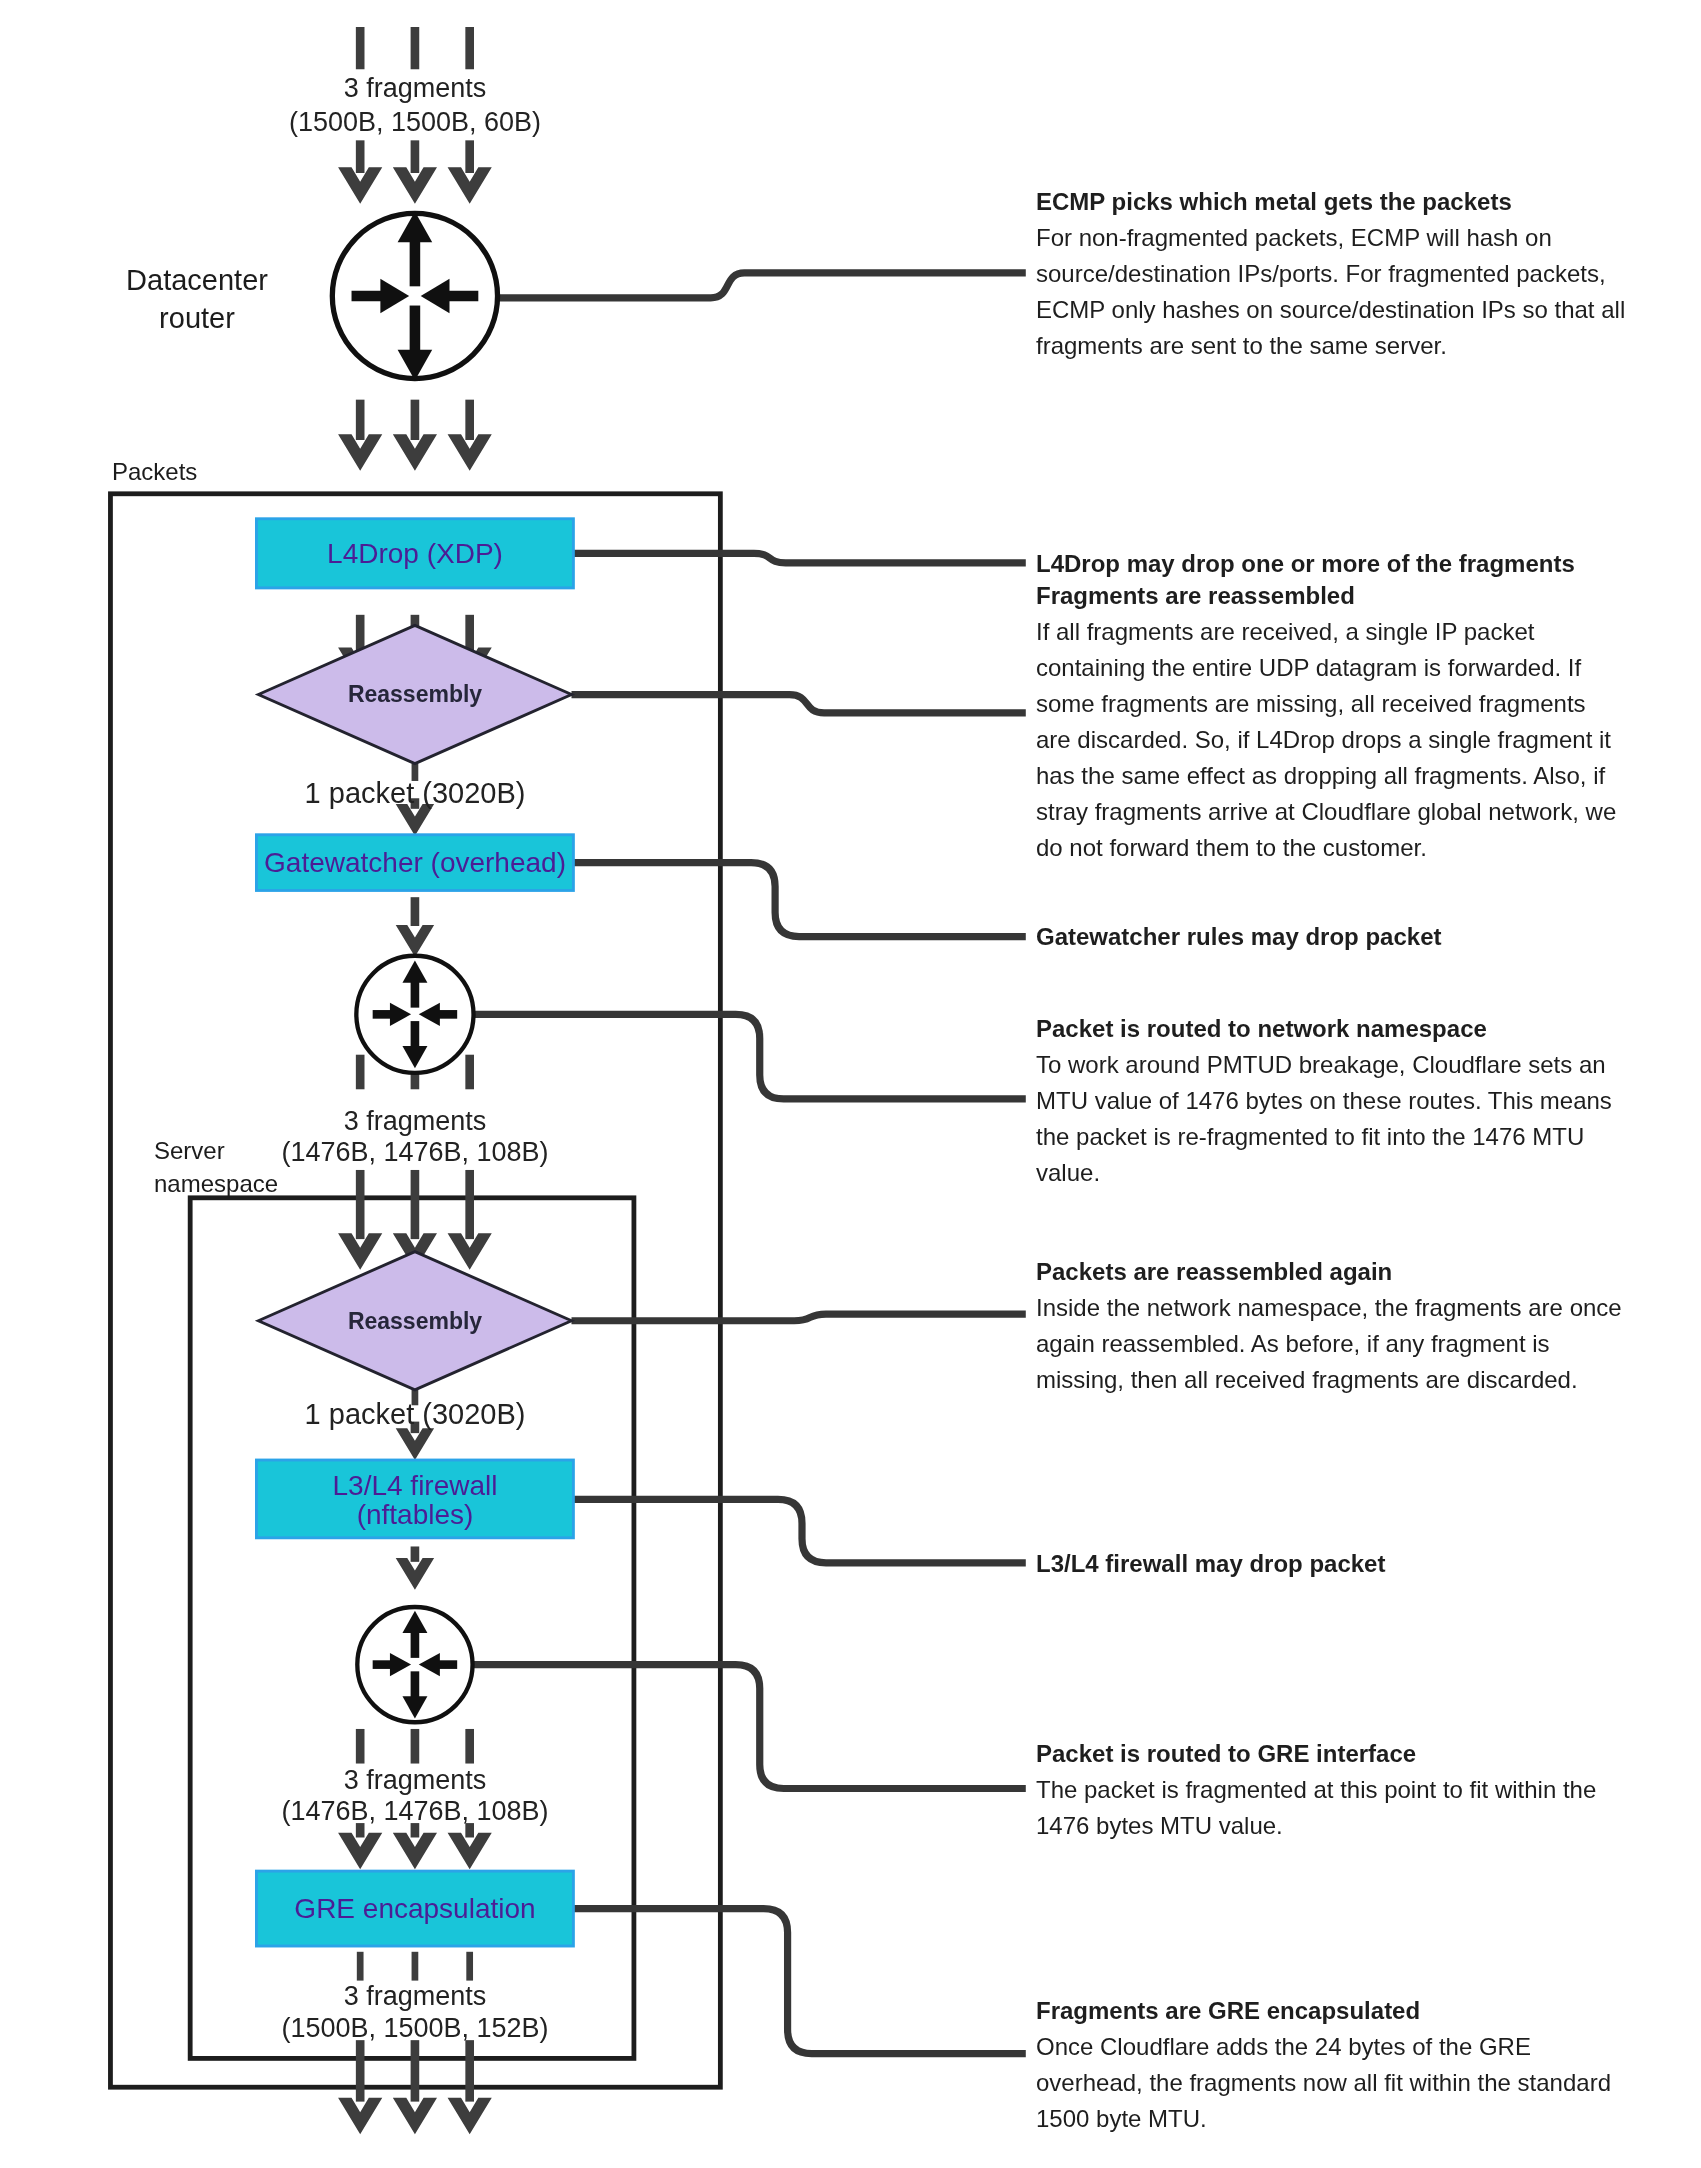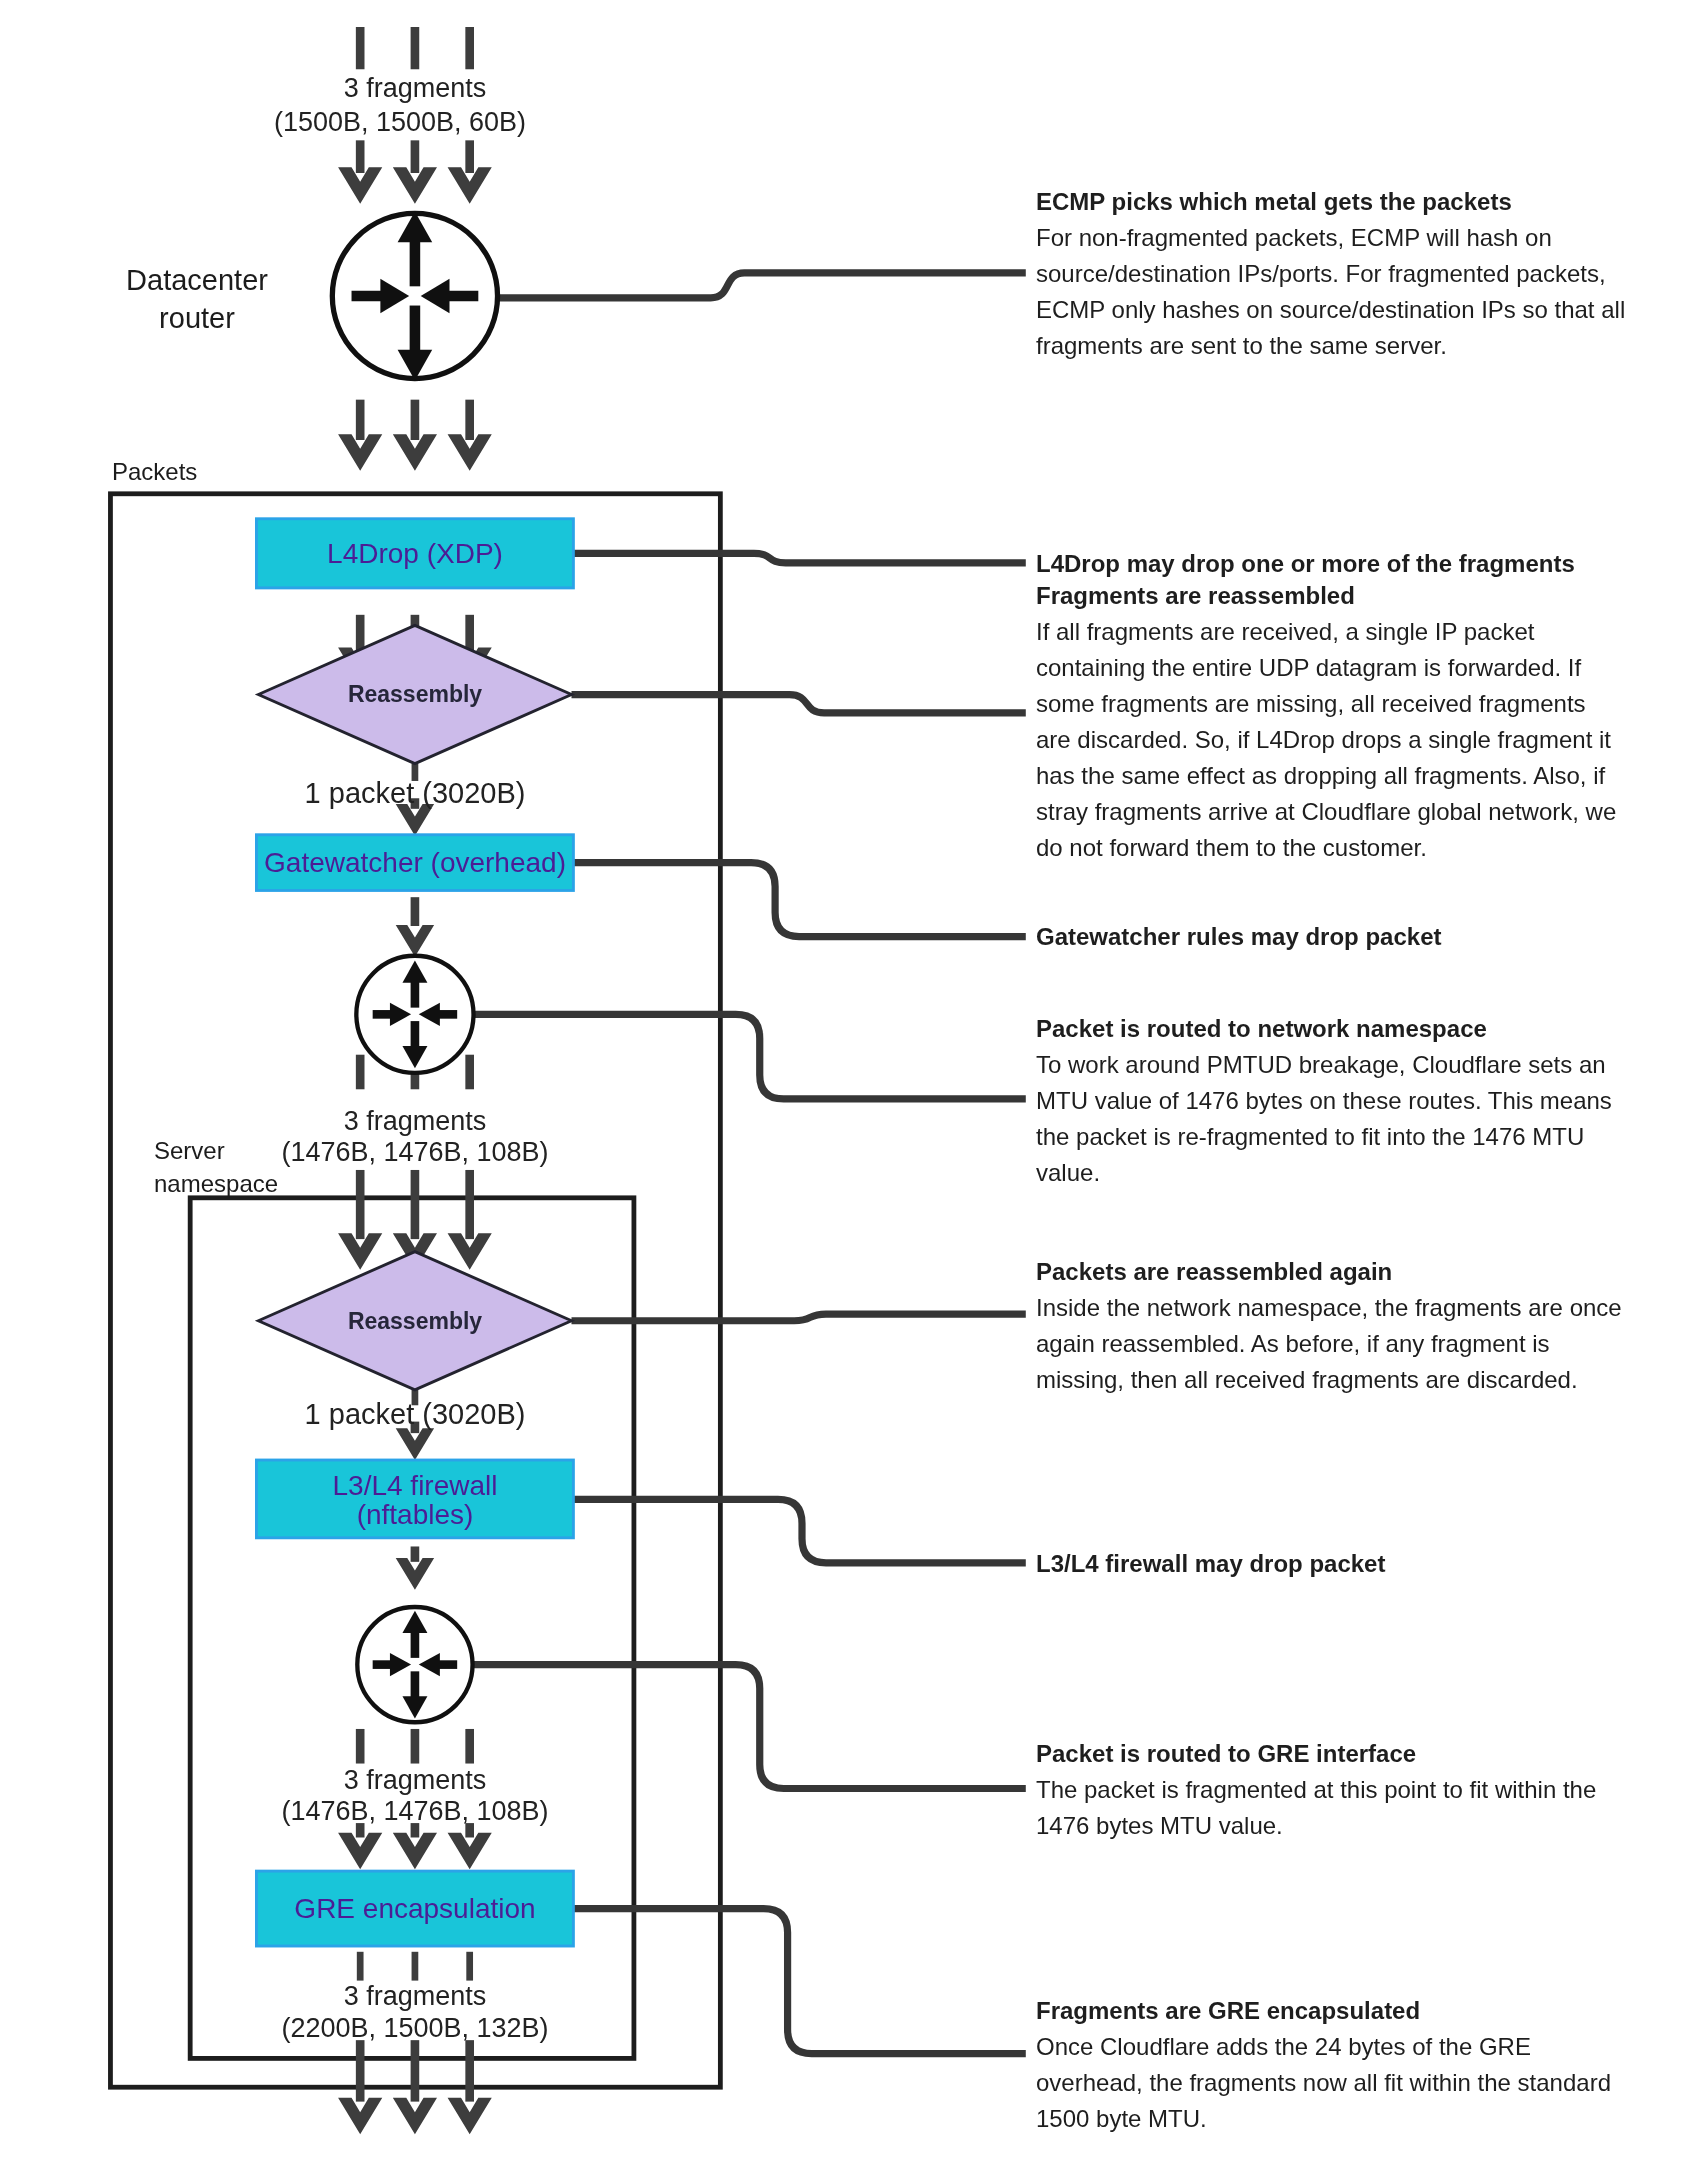--- a/index.html
+++ b/index.html
@@ -170,41 +170,41 @@
           <polygon points="432,1789 419,1766 445,1766" stroke="none"></polygon>
       <path d="M388 1733 H408" fill="none"></path>
           <polygon points="428,1733 406,1721 406,1745" stroke="none"></polygon>
       <path d="M476 1733 H456" fill="none"></path>
           <polygon points="436,1733 458,1721 458,1745" stroke="none"></polygon>
     </g>
   </g>
 </svg>
 
 <div class="lbl c frag" style="left:415px;top:73px">3 fragments</div>
-<div class="lbl c frag" style="left:400px;top:107px">(1500B, 1500B, 60B)</div>
+<div class="lbl c frag" style="left:415px;top:107px">(1500B, 1500B, 60B)</div>
 <div class="lbl c side" style="left:197px;top:261px">Datacenter
 router</div>
 <div class="lbl grouplbl" style="left:112px;top:455px">Packets</div>
 <div class="lbl c boxlbl" style="left:415px;top:539px">L4Drop (XDP)</div>
 <div class="lbl c dialbl" style="left:415px;top:680px">Reassembly</div>
 <div class="lbl c pkt" style="left:415px;top:777px">1 packet (3020B)</div>
 <div class="lbl c boxlbl" style="left:415px;top:848px">Gatewatcher (overhead)</div>
 <div class="lbl c frag" style="left:415px;top:1106px">3 fragments</div>
 <div class="lbl c frag" style="left:415px;top:1137px">(1476B, 1476B, 108B)</div>
 <div class="lbl grouplbl" style="left:154px;top:1134px">Server
 namespace</div>
 <div class="lbl c dialbl" style="left:415px;top:1307px">Reassembly</div>
 <div class="lbl c pkt" style="left:415px;top:1398px">1 packet (3020B)</div>
 <div class="lbl c boxlbl" style="left:415px;top:1471px">L3/L4 firewall
 (nftables)</div>
 <div class="lbl c frag" style="left:415px;top:1765px">3 fragments</div>
 <div class="lbl c frag" style="left:415px;top:1796px">(1476B, 1476B, 108B)</div>
 <div class="lbl c boxlbl" style="left:415px;top:1894px">GRE encapsulation</div>
 <div class="lbl c frag" style="left:415px;top:1981px">3 fragments</div>
-<div class="lbl c frag" style="left:415px;top:2013px">(2200B, 1500B, 132B)</div>
+<div class="lbl c frag" style="left:415px;top:2013px">(1500B, 1500B, 152B)</div>
 
 <div class="anno" style="top:184px">
   <div class="anno-h">ECMP picks which metal gets the packets</div>
   <div class="anno-b">For non-fragmented packets, ECMP will hash on
 source/destination IPs/ports. For fragmented packets,
 ECMP only hashes on source/destination IPs so that all
 fragments are sent to the same server.</div>
 </div>
 <div class="anno" style="top:546px">
   <div class="anno-h">L4Drop may drop one or more of the fragments</div>

